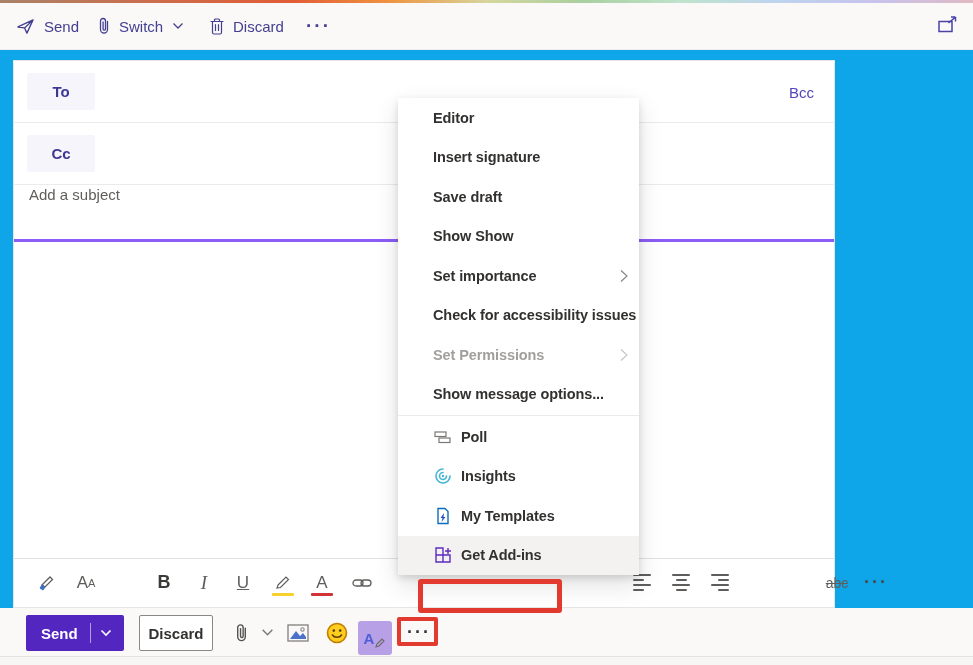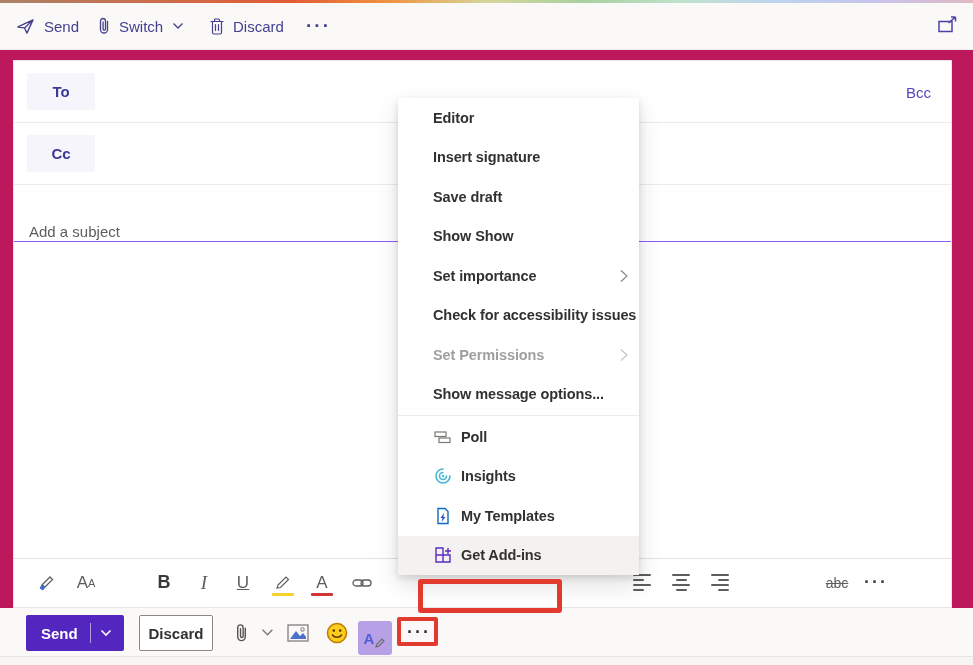--- a/index.html
+++ b/index.html
@@ -1,42 +1,42 @@
 <!DOCTYPE html>
 <html style="--annotation-red: #e23a2e; --accent-purple: #5326bf; --topbar-ink: #44408f; --chip-ink: #3c3795; --link-purple: #5345bd; --menu-ink: #323130; --menu-disabled: #a19f9d; --addins-purple: #5b2dbf; --insights-cyan: #45b6d6; --templates-blue: #0f6cbd; --highlight-yellow: #f8d22a; --fontcolor-red: #d13438; --script-blue: #2f6fd6;"><head>
 <meta charset="utf-8">
 <style>
   html,body{margin:0;padding:0;background:#fff;}
-  #app{position:relative;width:973px;height:665px;overflow:hidden;background:#be185d;
+  #app{position:relative;width:973px;height:665px;overflow:hidden;background:#0ea5e9;
        font-family:"Liberation Sans",sans-serif;-webkit-font-smoothing:antialiased;}
   
   .gradbar{position:absolute;top:0;left:0;width:973px;height:3px;
     background:linear-gradient(90deg,#a98368 0%,#c96f4f 14%,#e25c35 30%,#ef9440 40%,
       #d6d69c 50%,#a8d0a0 60%,#bfe3cc 70%,#bdd4ef 80%,#c7c3ec 90%,#e0b9c4 100%);}
   
   .topbar{position:absolute;top:3px;left:0;width:973px;height:47px;background:#faf9f8;
     border-bottom:1px solid #f0eeec;box-sizing:border-box;color:var(--topbar-ink,#44408f);}
   .tb-item{position:absolute;top:0;height:46px;display:flex;align-items:center;gap:9px;
     font-size:15px;cursor:pointer;}
   .tb-send{left:16px}.tb-attach{left:98px}.tb-discard{left:210px}
   .tb-more{left:306px;font-size:19px;font-weight:700;letter-spacing:2px;}
   .tb-popout{position:absolute;right:15px;top:12px;}
   
-  .panel{position:absolute;left:13px;top:60px;width:939px;height:548px;background:#fff;
+  .panel{position:absolute;left:13px;top:60px;width:822px;height:548px;background:#fff;
     border:1px solid #e8e6e3;box-sizing:border-box;display:flex;flex-direction:column;}
   .row{position:relative;box-sizing:border-box;}
   .row-to,.row-cc{height:62px;border-bottom:1px solid #edebe9;}
   .chip{position:absolute;left:13px;top:12px;width:68px;height:37px;background:#f6f5fc;
     color:var(--chip-ink,#3c3795);font-weight:700;font-size:15px;border-radius:2px;
     display:flex;align-items:center;justify-content:center;cursor:pointer;border:none;}
   .recipients{position:absolute;left:95px;top:12px;right:80px;height:37px;border:none;outline:none;
     font-size:15px;font-family:inherit;background:transparent;}
   .bcc{position:absolute;right:20px;top:0;height:62px;display:flex;align-items:center;
     color:var(--link-purple,#5345bd);font-size:15px;cursor:pointer;}
-  .row-subject{height:57px;border-bottom:1px solid #8b5cf6;display:flex;align-items:flex-end;}
+  .row-subject{height:57px;border-bottom:3px solid #8b5cf6;display:flex;align-items:flex-start;}
   .subject-input{border:none;outline:none;width:100%;margin-left:13px;font-size:15px;
     font-family:inherit;color:#323130;background:transparent;}
   .subject-input::placeholder{color:#605e5c;opacity:1;}
   .row-body{flex:1;}
   
   .fmtbar{height:48px;border-top:1px solid #e3e1df;position:relative;background:#fff;}
   .fmt{position:absolute;top:0;width:38px;height:47px;display:flex;align-items:center;
     justify-content:center;color:#605e5c;cursor:pointer;}
   .fmt .t{font-size:17px;}
   .b-bold{font-weight:800;color:#3b3a39;font-size:18px;}

